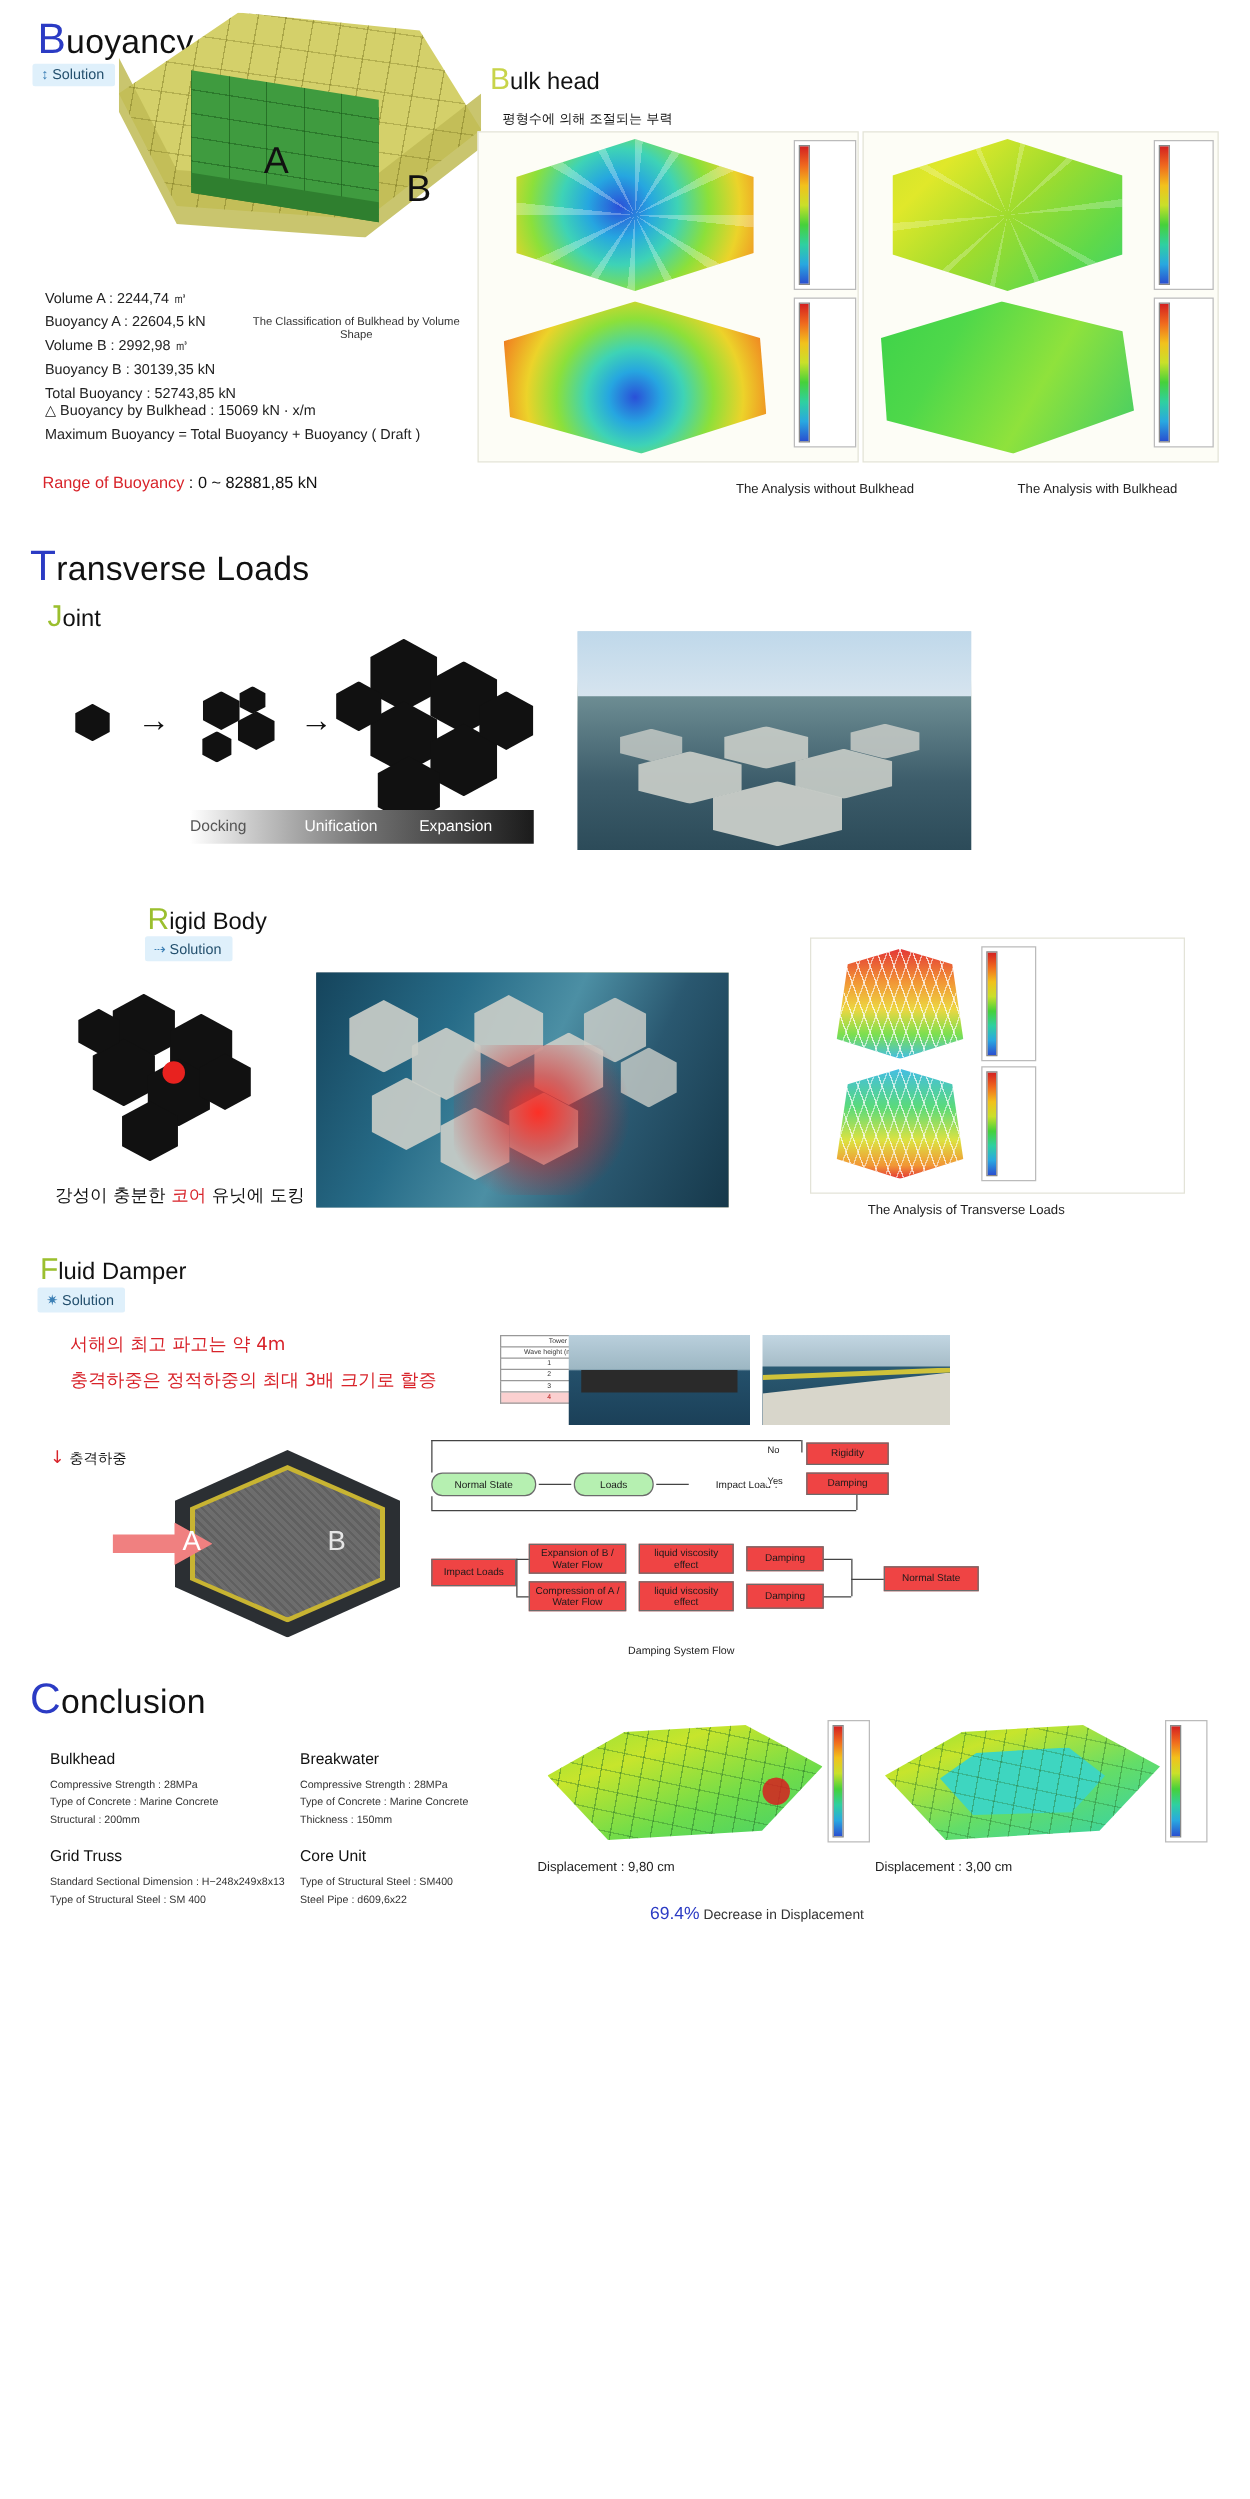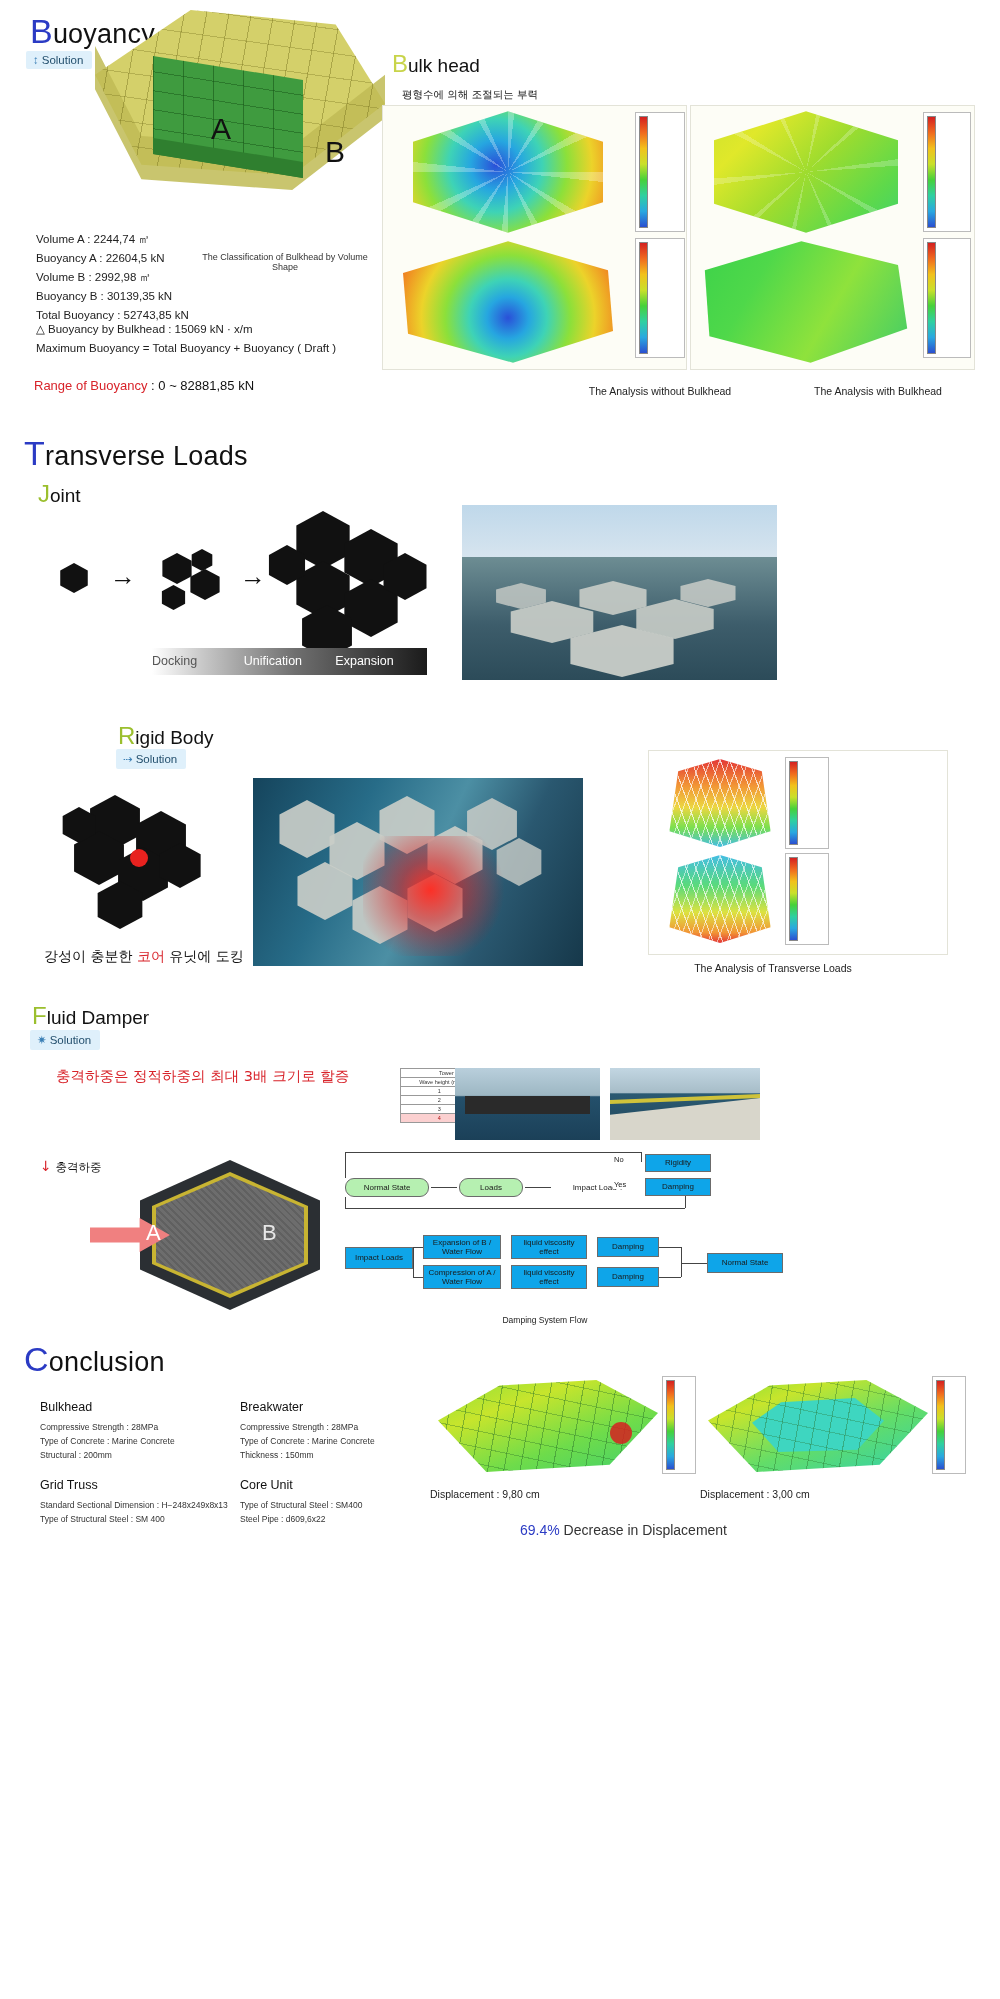--- a/index.html
+++ b/index.html
@@ -58,34 +58,34 @@
   .photo { position:absolute; overflow:hidden; }
   .sea1 { background:
      linear-gradient(to bottom,#bcd4e6 0%, #cfe0ec 22%, #9fb3a9 30%, #5e7d86 46%, #41606e 70%, #32505e 100%); }
   .sea-shore { background:
      linear-gradient(120deg,#0f3347 0%, #1d5570 25%, #6f9b7a 60%, #d8d6bd 85%, #b9b79c 100%); }
 
   
   .fc-box { position:absolute; font-size:8px; text-align:center; border:1px solid #6b6b6b;
     display:flex; align-items:center; justify-content:center; line-height:9.5px; padding:1px 2px; }
   .fc-green { background:#b6f0b1; }
-  .fc-yellow { background:#0ea5e9; }
+  .fc-yellow { background:#ef4444; }
   .fc-line { position:absolute; background:#444; }
   .fc-label { position:absolute; font-size:7.5px; color:#222; background:#fff; padding:0 1px; }
 
   
   .mini-table { position:absolute; border-collapse:collapse; font-size:5.5px; background:#fff; }
   .mini-table td, .mini-table th { border:1px solid #999; padding:1px 3px; text-align:center; color:#333; font-weight:normal; }
   .mini-table .hl { background:#fbd0d0; color:#b01515; }
 
   
   .conc-head { font-size:12.5px; color:#111; }
   .conc-line { font-size:8.5px; color:#333; line-height:14px; }
   .pct { font-size:14px; color:#2b3bc4; }
-  .pct .small { font-size:14px; color:#333; }
+  .pct .small { font-size:11px; color:#333; }
 
   .ko { font-family:"DejaVu Sans", sans-serif; }
 </style>
 </head>
 <body>
 
 <div class="abs sec-title" style="left:30px; top:12px;">
   <span class="cap">B</span><span>uoyancy</span>
 </div>
 
@@ -290,20 +290,23 @@
 <div class="abs caption-11" style="left:648px; top:962px; width:250px;">The Analysis of Transverse Loads</div>
 
 <div class="abs sub-title" style="left:32px; top:1002px;">
   <span class="cap" style="color:#9bbf2e">F</span><span>luid Damper</span>
 </div>
 <div class="abs" style="left:30px; top:1030px;">
   <span class="solution-badge"><span class="gl">✷</span><span>Solution</span></span>
 </div>
 
 <div class="abs ko" style="left:56px; top:1062px; font-size:14.5px; color:#d8232a; line-height:29px;">
+  <div>
+    <span>서해의 </span><span style="color:#d8232a">최고 파고는 약 4m</span>
+  </div>
   <div>
     <span>충격하중은 정적하중의 최대 </span><span style="color:#d8232a">3배</span><span> 크기로 할증</span>
   </div>
 </div>
 
 <div class="abs ko" style="left:40px; top:1158px; font-size:11.5px; color:#111;">
   <span style="color:#d8232a; font-size:14px;">↓</span>
   <span>충격하중</span>
 </div>
 

